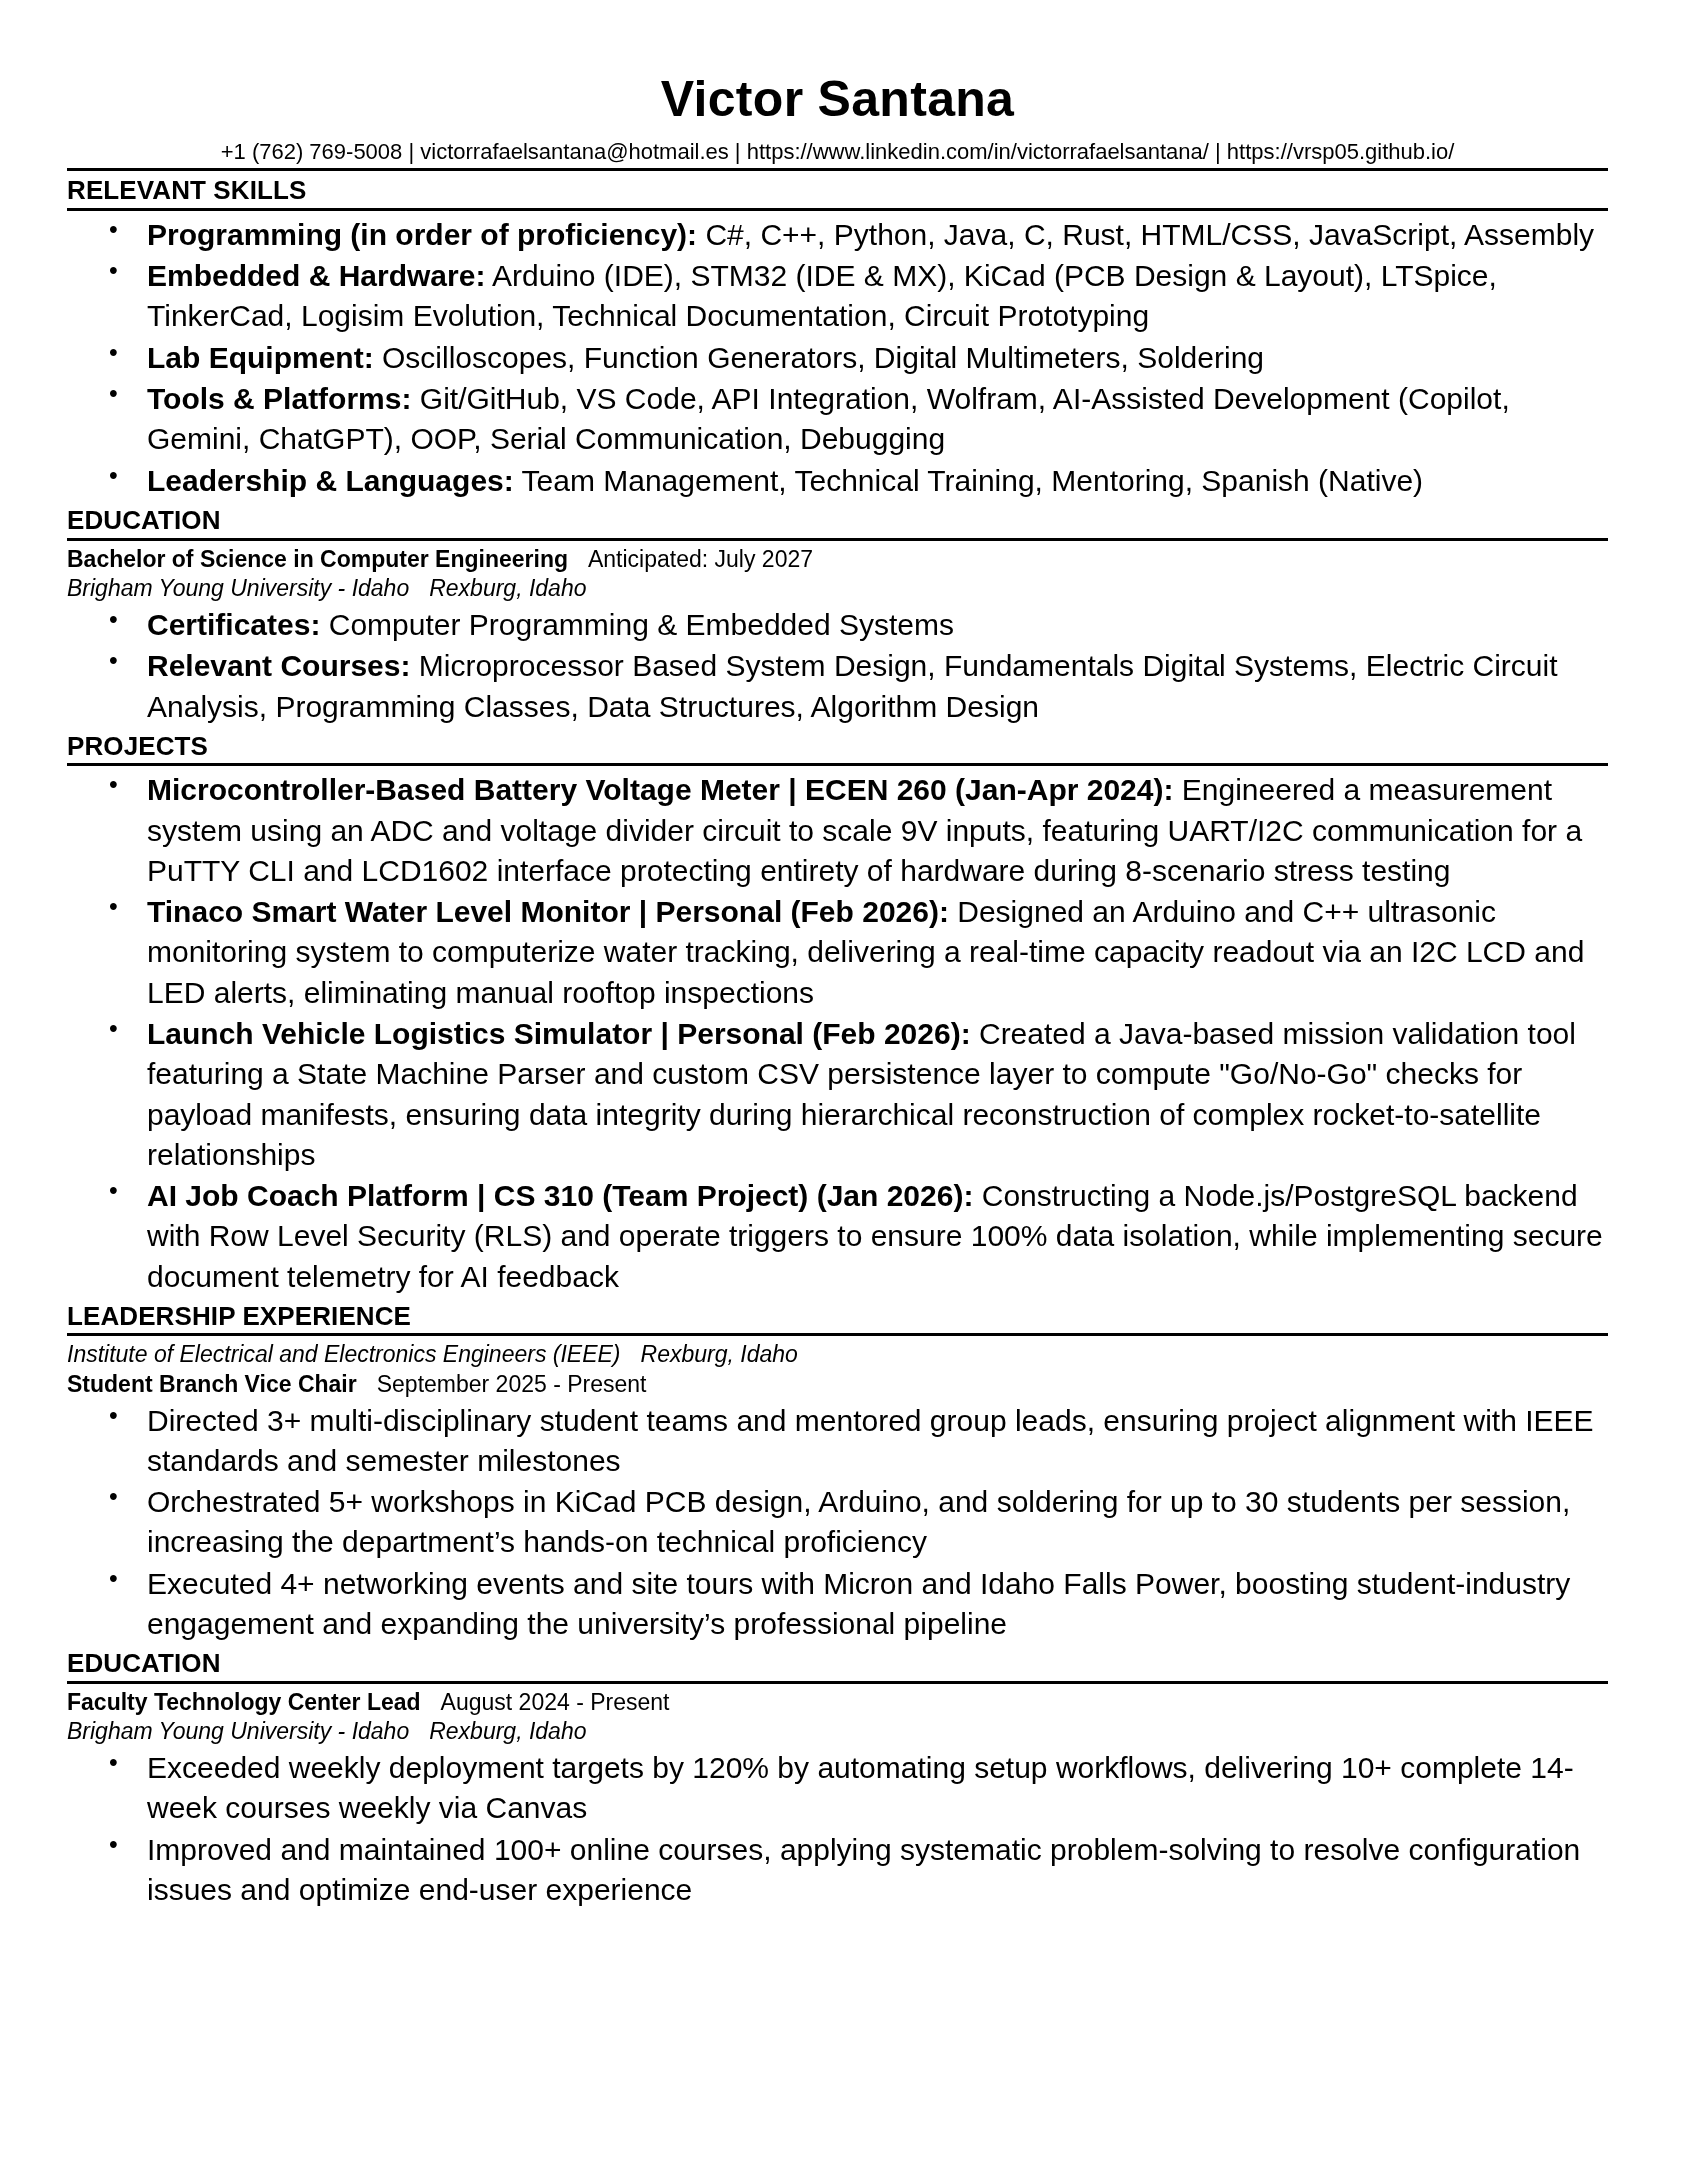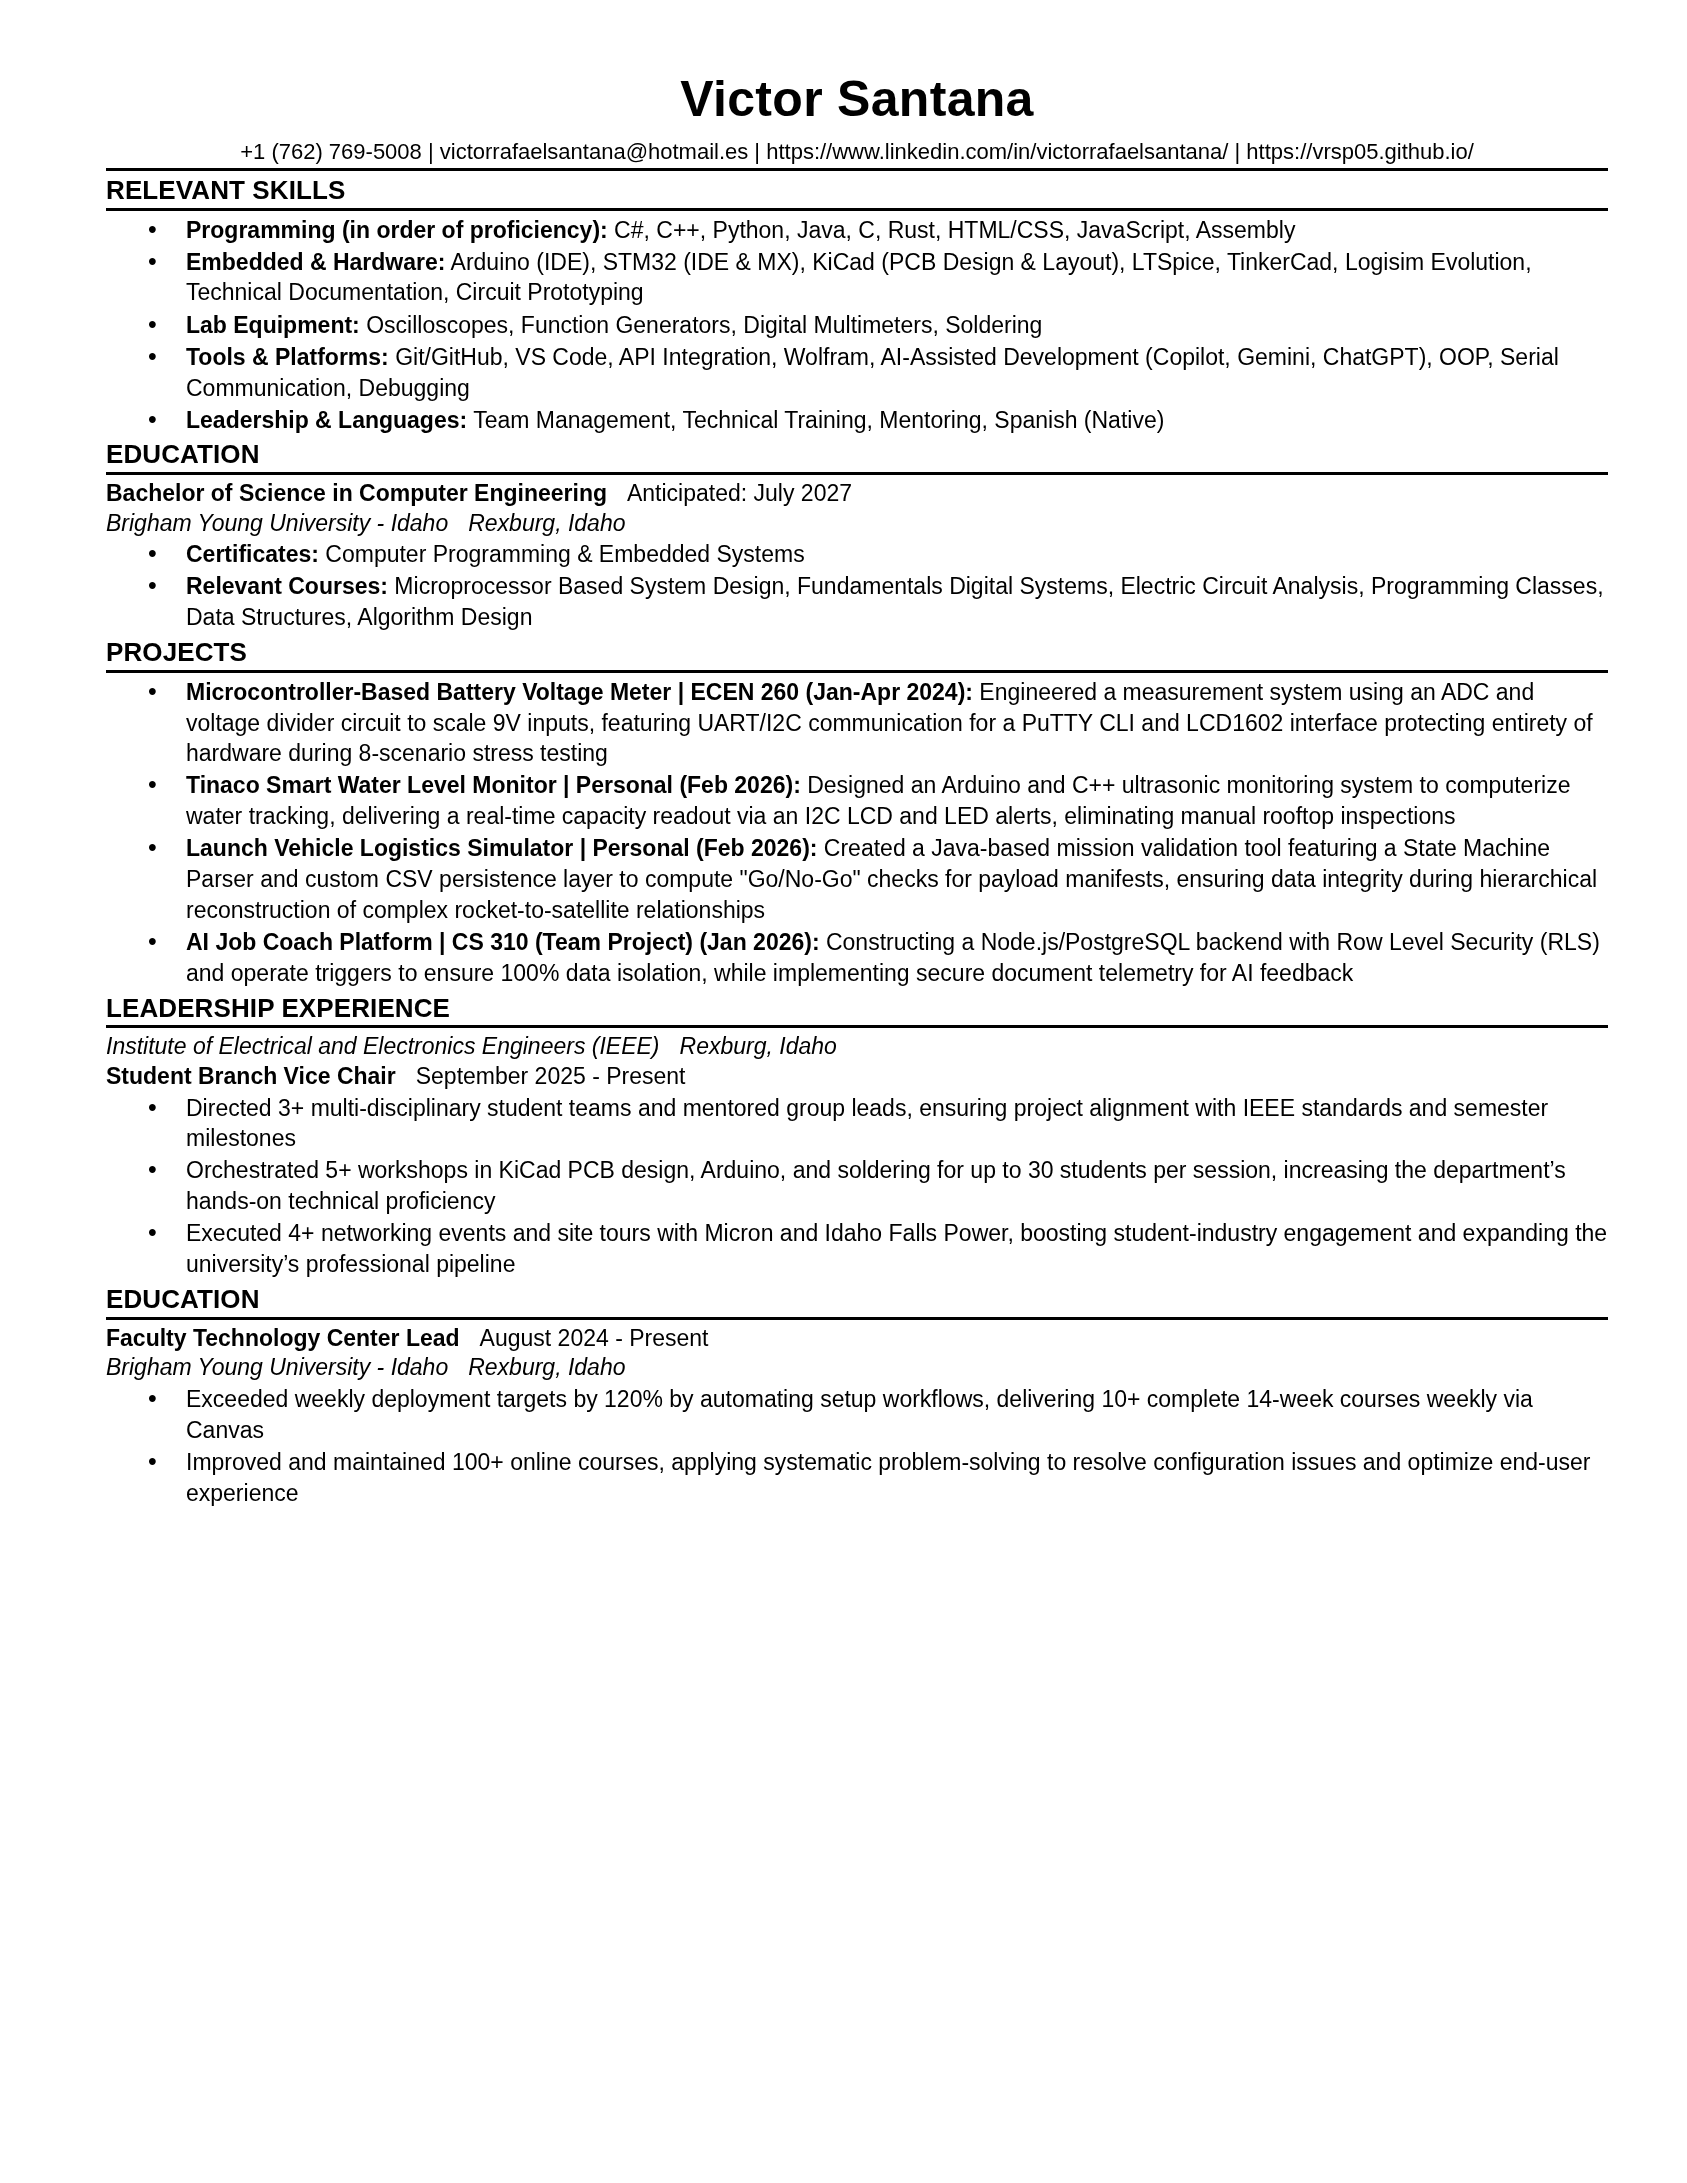--- a/index.html
+++ b/index.html
@@ -10,21 +10,21 @@
   body {
     font-family: "Liberation Sans", sans-serif;
     color: #000000;
   }
   .page {
     position: relative;
     width: 1688px;
     height: 2183px;
     background: #ffffff;
     box-sizing: border-box;
-    padding: 74px 80px 0 106px;
+    padding: 74px 80px 0 67px;
     overflow: hidden;
   }
 
   
   .name {
     text-align: center;
     font-size: 50px;
     font-weight: bold;
     line-height: 1.0;
     letter-spacing: 0.3px;
@@ -61,21 +61,21 @@
 
   
   ul.bullets {
     list-style: none;
     margin: 0;
     padding: 0;
   }
   ul.bullets > li {
     position: relative;
     padding-left: 80px;
-    font-size: 23px;
+    font-size: 30px;
     line-height: 1.34;
     margin: 0 0 1.3px 0;
     text-align: left;
   }
   ul.bullets > li::before {
     content: "\2022";
     position: absolute;
     left: 42px;
     top: -2px;
     font-size: 25px;

